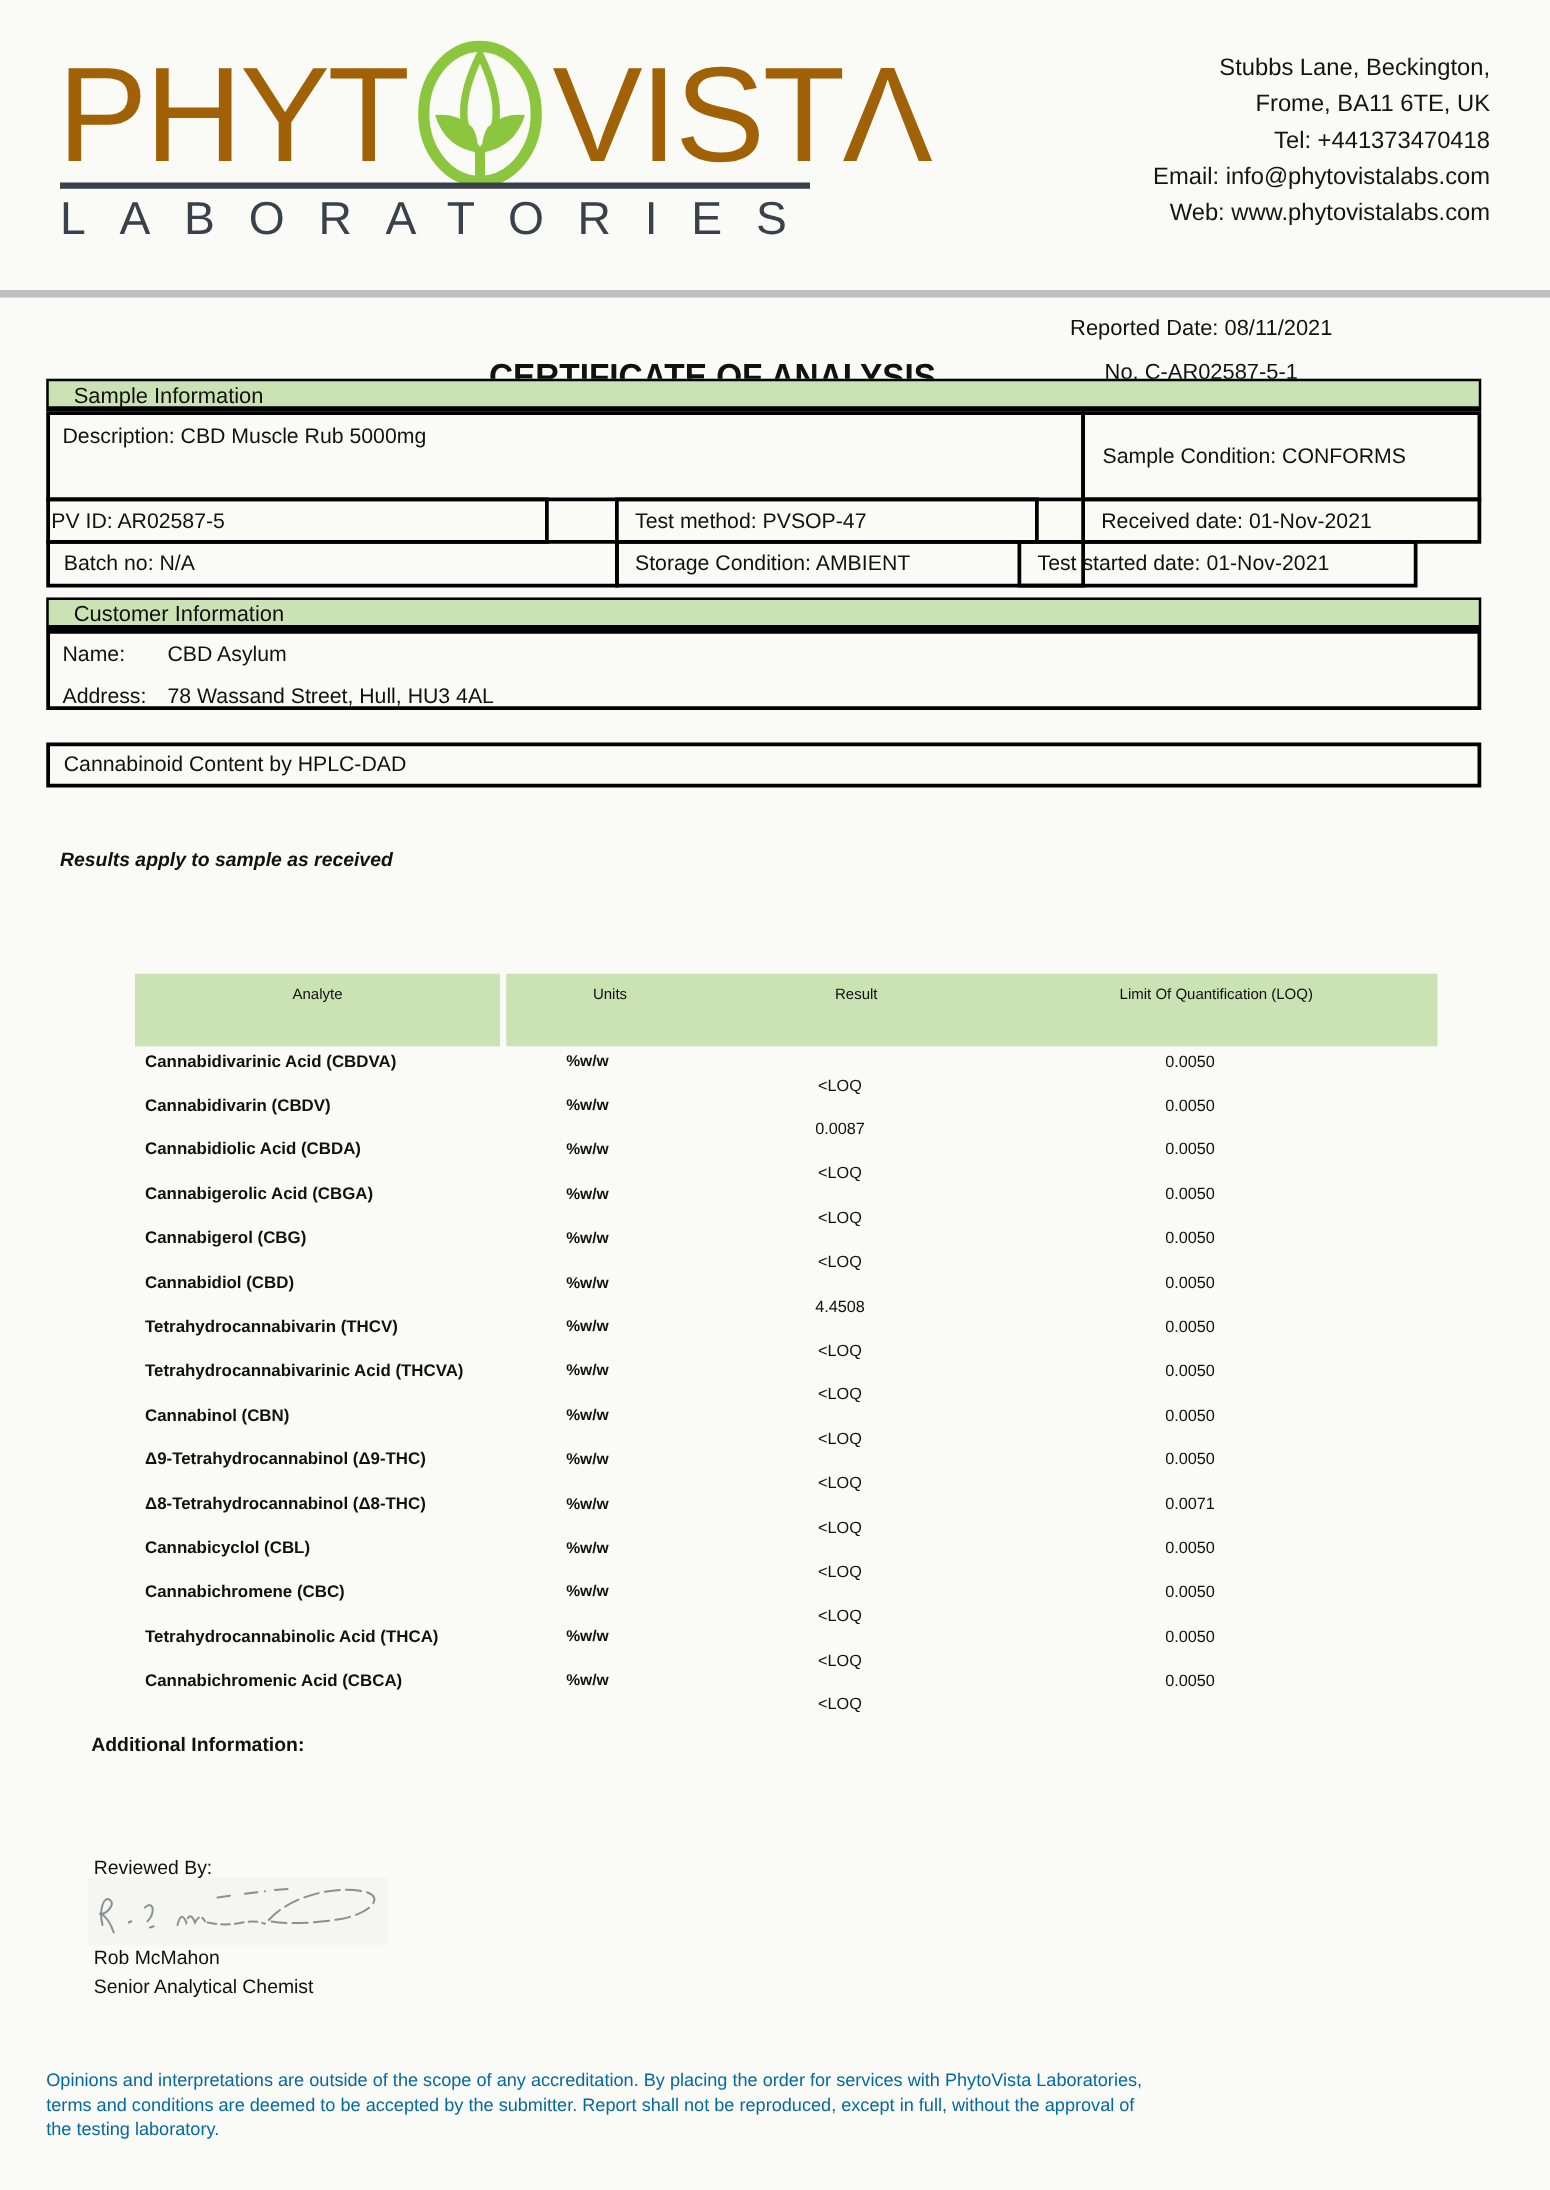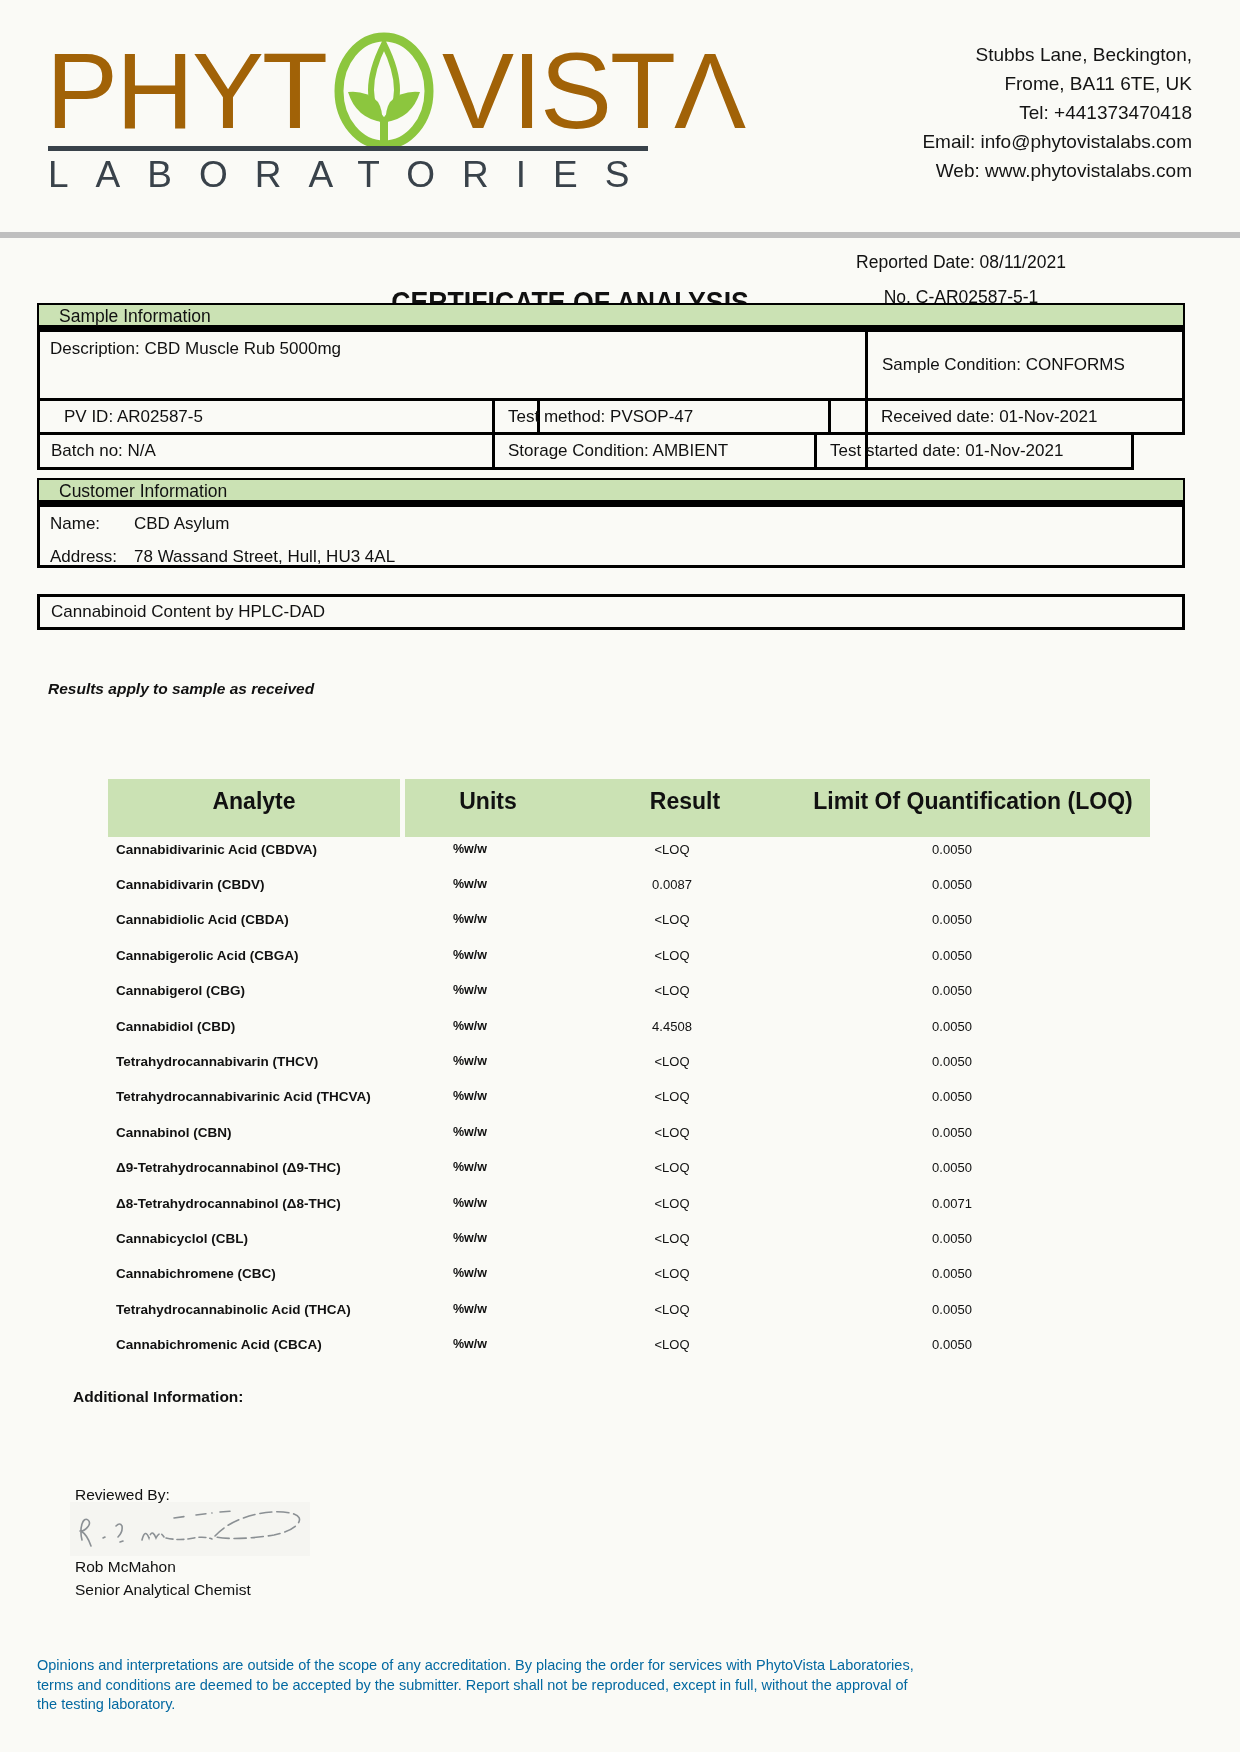--- a/index.html
+++ b/index.html
@@ -29,53 +29,53 @@
 
   
   .sec-head { left:37px; width:1148px; height:26px; background:#cbe2b4;
               border:2px solid #000; border-bottom:4px solid #000;
               font-weight:normal; font-size:17.5px; padding:1px 0 0 20px; }
   .cell { border:3px solid #000; font-size:17px; background:transparent; }
   .vcenter { display:flex; align-items:center; }
 
   .desc-cell  { left:37px;  top:329px; width:831px; height:72px; padding:7px 0 0 10px; }
   .cond-cell  { left:865px; top:329px; width:320px; height:72px; padding-left:14px; }
-  .r2c1 { left:37px;  top:398px; width:503px; height:37px; padding-left:24px; }
+  .r2c1 { left:37px;  top:398px; width:402px; height:37px; padding-left:1px; }
   .r2c2 { left:492px; top:398px; width:339px; height:37px; padding-left:13px; }
   .r2c3 { left:865px; top:398px; width:320px; height:37px; padding-left:13px; }
   .r3c1 { left:37px;  top:432px; width:458px; height:38px; padding-left:11px; }
   .r3c2 { left:492px; top:432px; width:376px; height:38px; padding-left:13px; }
   .r3c3 { left:814px; top:432px; width:320px; height:38px; padding-left:13px; }
 
   .cust-head { top:478px; }
   .cust-body { left:37px; top:504px; width:1148px; height:64px; padding:7px 0 0 10px; }
   .cust-line { font-size:17px; }
   .cust-line + .cust-line { margin-top:13px; }
   .cust-label { display:inline-block; min-width:84px; }
 
   .meth-head { top:568px; }
   .meth-body { left:37px; top:594px; width:1148px; height:36px; padding-left:11px; }
 
   .results-note { left:48px; top:680px; font-size:15.5px; font-weight:bold; font-style:italic; }
 
   
-  .th-green { background:#cbe2b4; height:58px; top:779px; font-weight:bold; font-size:23px; }
+  .th-green { background:#cbe2b4; height:58px; top:779px; font-weight:normal; font-size:12px; }
   .th-analyte { left:108px; width:292px; text-align:center; padding-top:9px; }
   .th-rest { left:405px; width:745px; }
   .th-rest .lbl { position:absolute; top:9px; text-align:center; }
   .th-units  { left:28px;  width:110px; }
   .th-result { left:230px; width:100px; }
   .th-loq    { left:358px; width:420px; }
 
   .rows-host { left:108px; top:831px; width:1060px; }
   .trow { position:relative; height:35.4px; }
   .trow > span { position:absolute; top:50%; transform:translateY(-50%); }
   .c-analyte { left:8px;  font-weight:bold; font-size:13.5px; }
   .c-units   { left:312px; width:100px; text-align:center; font-weight:bold; font-size:12.5px; }
-  .c-result  { left:504px; width:120px; text-align:center; font-size:13px; }
+  .c-result  { left:504px; width:120px; text-align:center; font-size:13px;margin-top:19px; }
   .c-loq     { left:784px; width:120px; text-align:center; font-size:13px; }
 
   .addl-info { left:73px; top:1388px; font-size:15.5px; font-weight:bold; }
 
   .reviewed  { left:75px; top:1486px; font-size:15.5px; }
   .sig-box   { left:70px; top:1502px; width:240px; height:54px; background:rgba(0,0,0,0.02); }
   .sig-name  { left:75px; top:1558px; font-size:15.5px; }
   .sig-title { left:75px; top:1581px; font-size:15.5px; }
 
   .footer { left:37px; top:1656px; width:1140px; font-size:14.5px; line-height:19.5px; color:#0369a1; }

